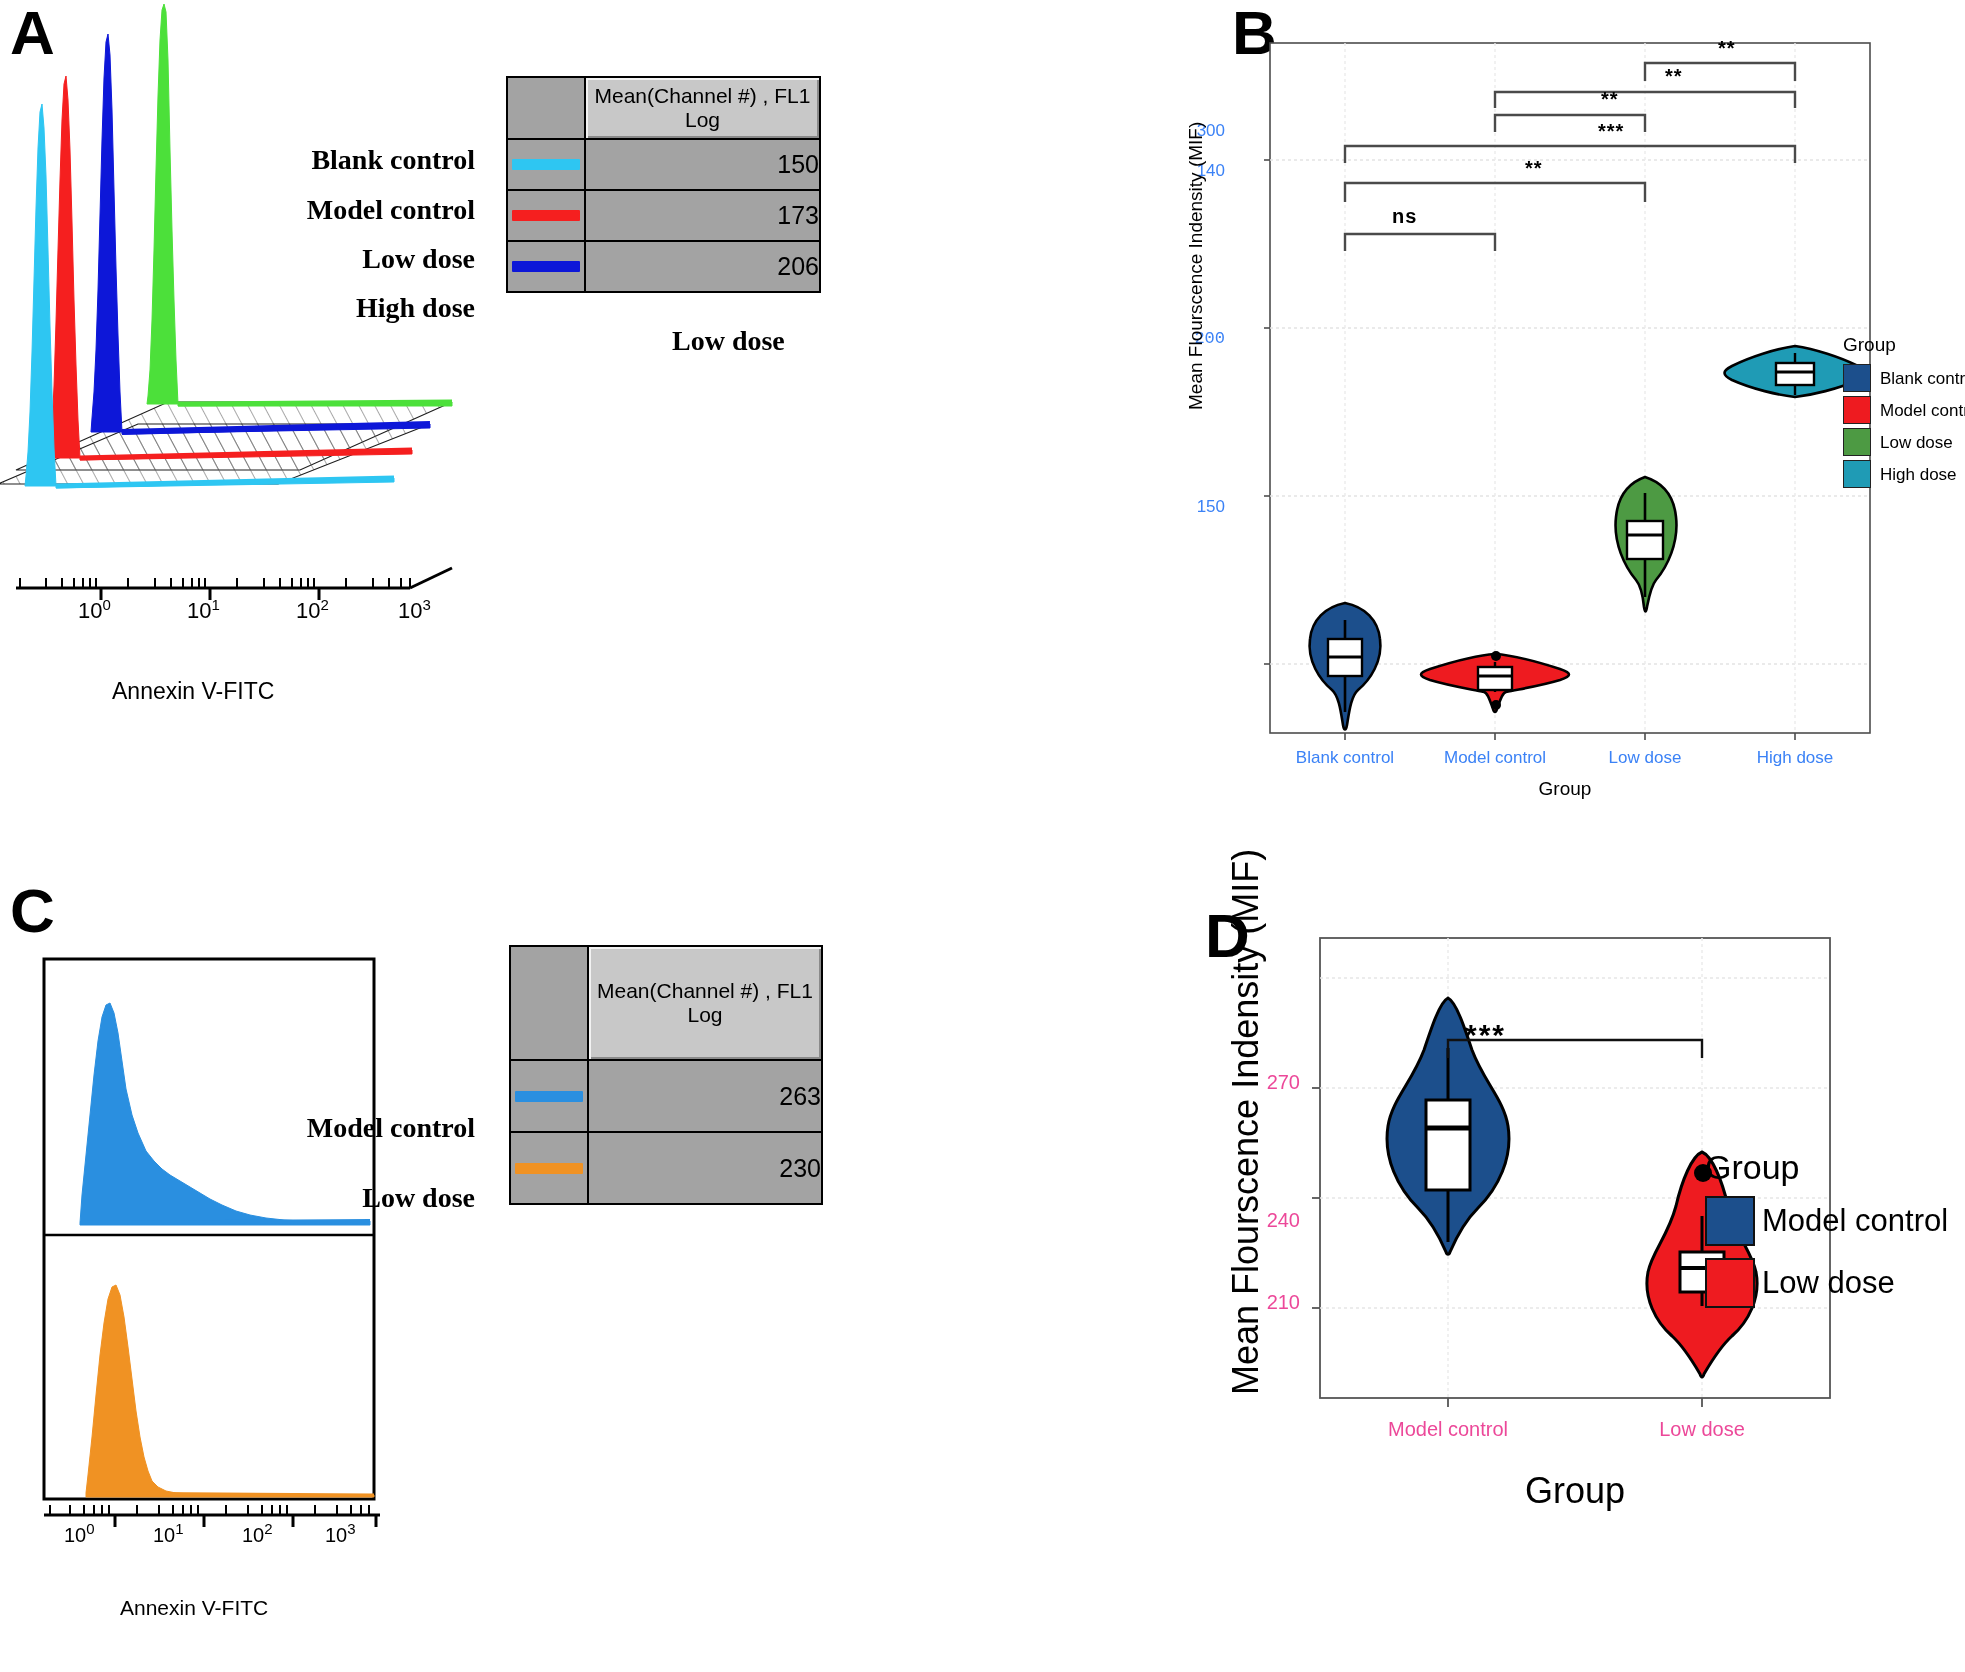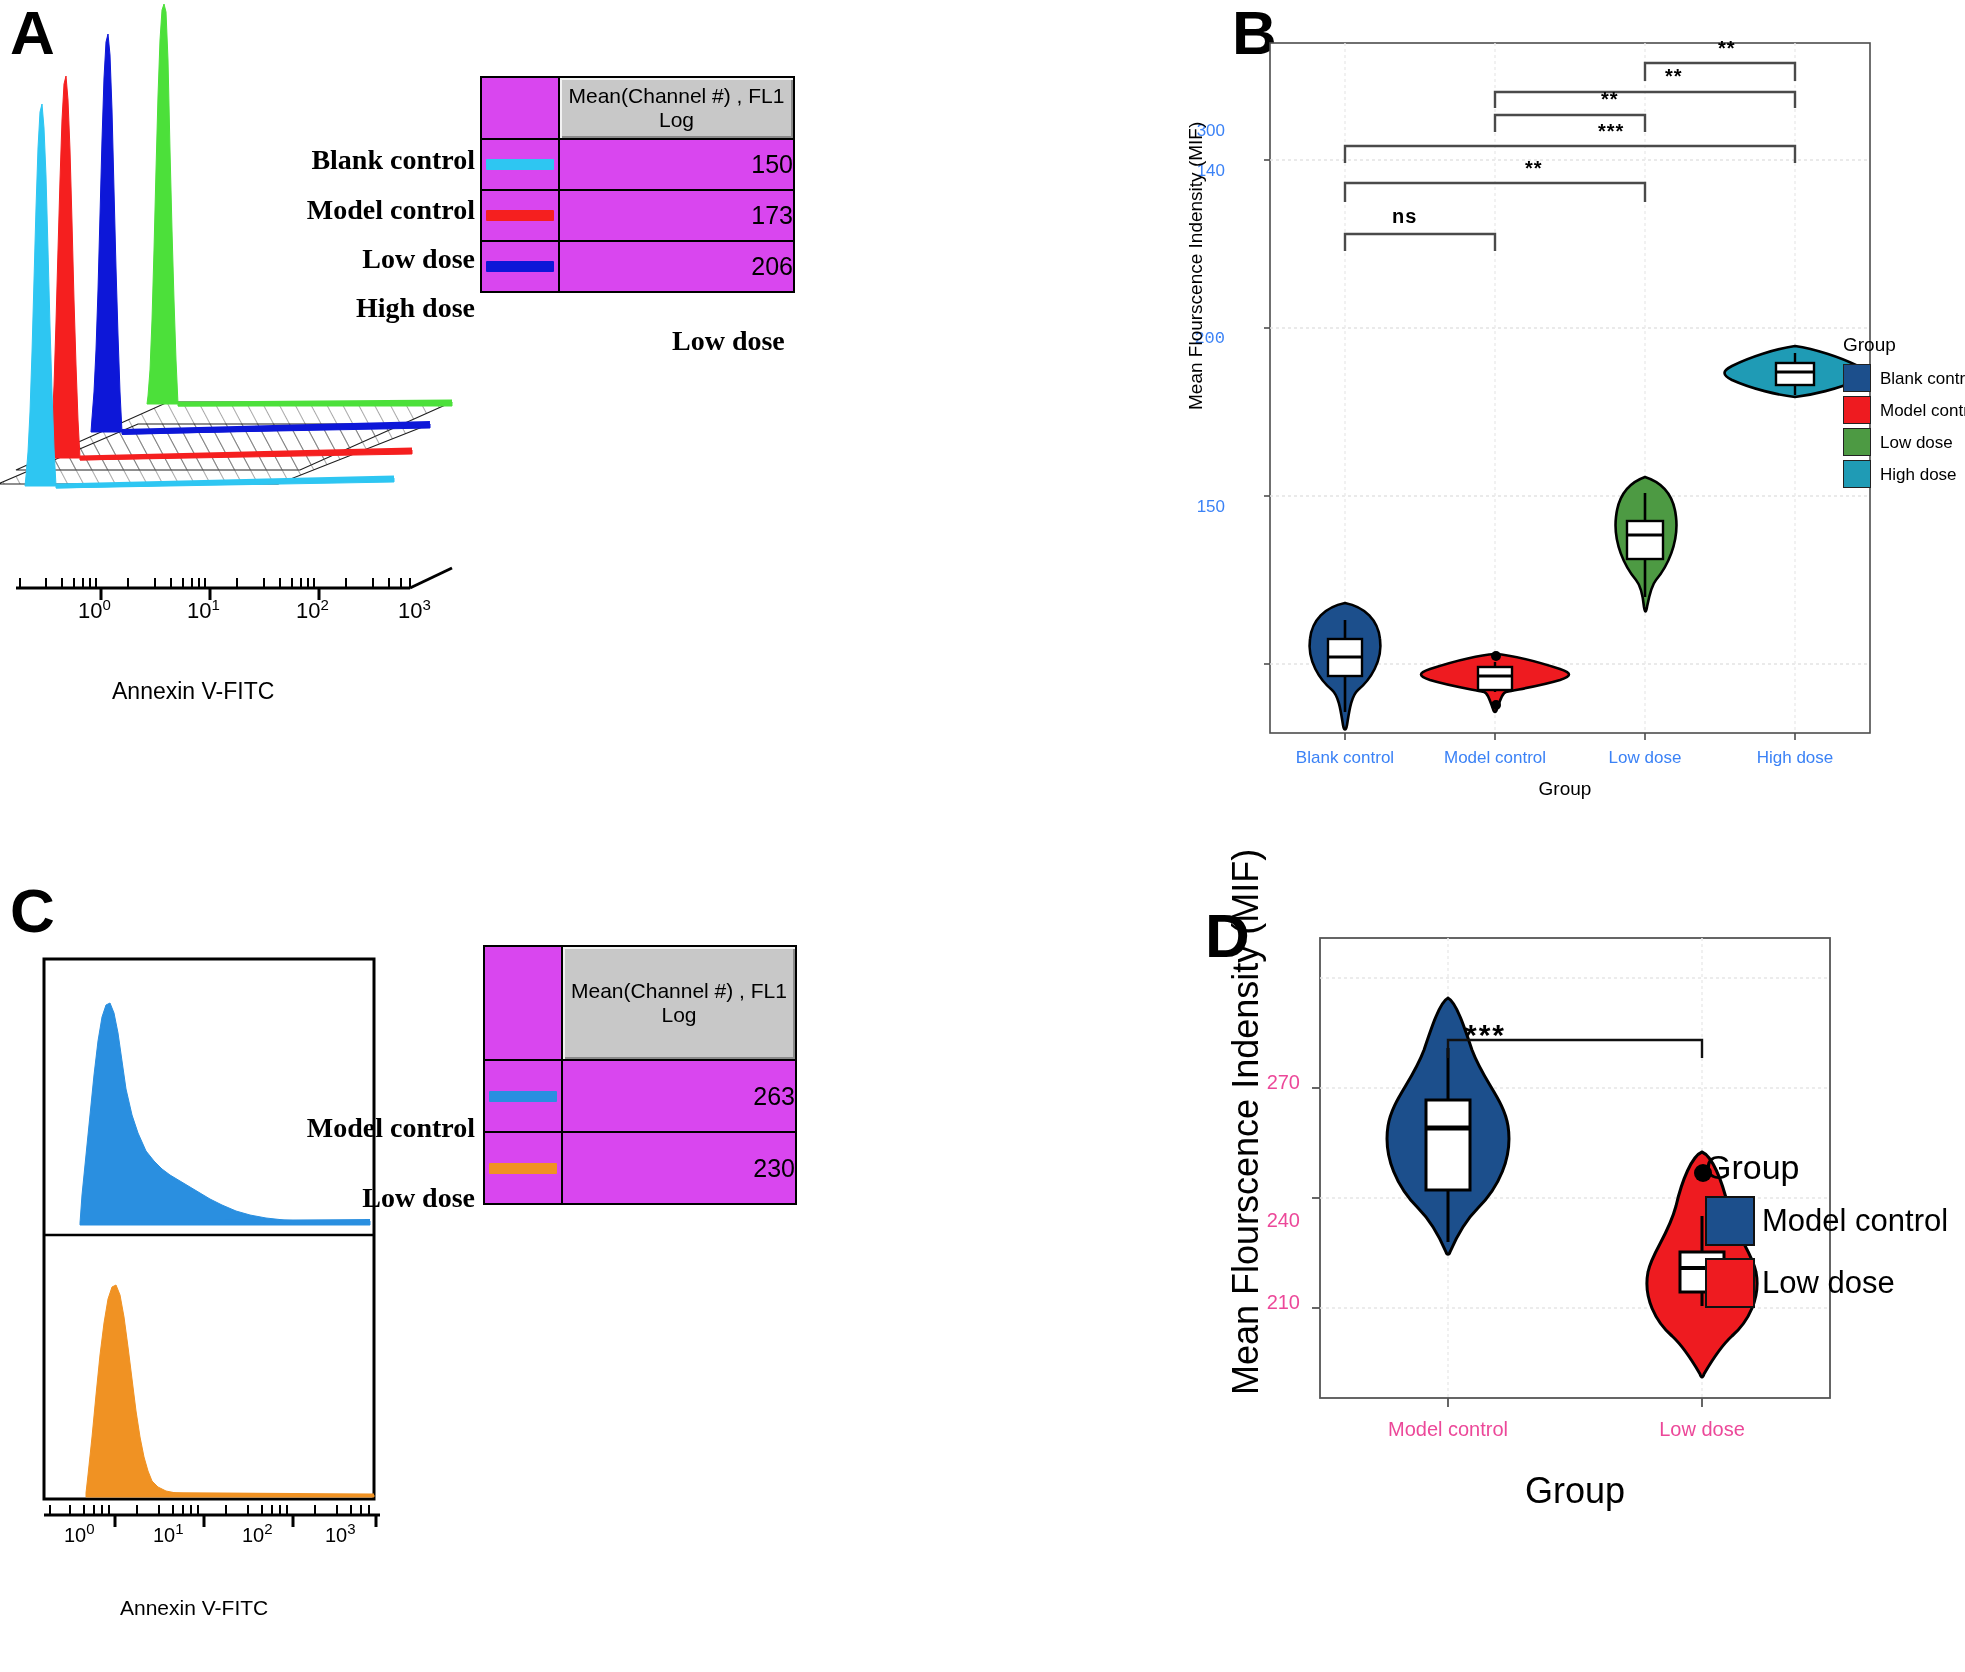--- a/index.html
+++ b/index.html
@@ -1,21 +1,21 @@
 <!DOCTYPE html>
 <html><head>
 <meta charset="utf-8">
 <style>
   html,body{margin:0;padding:0;background:#fff;}
   body{width:1965px;height:1672px;position:relative;font-family:"Liberation Sans",sans-serif;color:#000;overflow:hidden;}
 
   .panel-letter{position:absolute;font-family:"Liberation Sans",sans-serif;font-weight:bold;font-size:62px;line-height:1;letter-spacing:-1px;}
 
   
-  .facs-table{position:absolute;border-collapse:collapse;background:#d946ef;}
+  .facs-table{position:absolute;border-collapse:collapse;background:#a3a3a3;margin-left:26px;}
   .facs-table td{border:2px solid #000;padding:0;}
   .facs-head-blank{width:76px;}
   .facs-head-gray{background:#c8c8c8;text-align:center;font-size:21px;
      box-shadow:inset 2px 2px 0 #f2f2f2, inset -2px -2px 0 #8a8a8a;}
   .swatch-cell{width:76px;text-align:center;vertical-align:middle;}
   .swatch{display:block;height:11px;width:68px;margin:0 auto;border-radius:1px;}
   .val-cell{text-align:right;padding-right:12px;font-size:25px;vertical-align:middle;}
   .row-label{position:absolute;font-family:"Liberation Serif",serif;font-weight:bold;font-size:28px;text-align:right;white-space:nowrap;}
   .caption-low{position:absolute;font-family:"Liberation Serif",serif;font-weight:bold;font-size:28px;}
 

